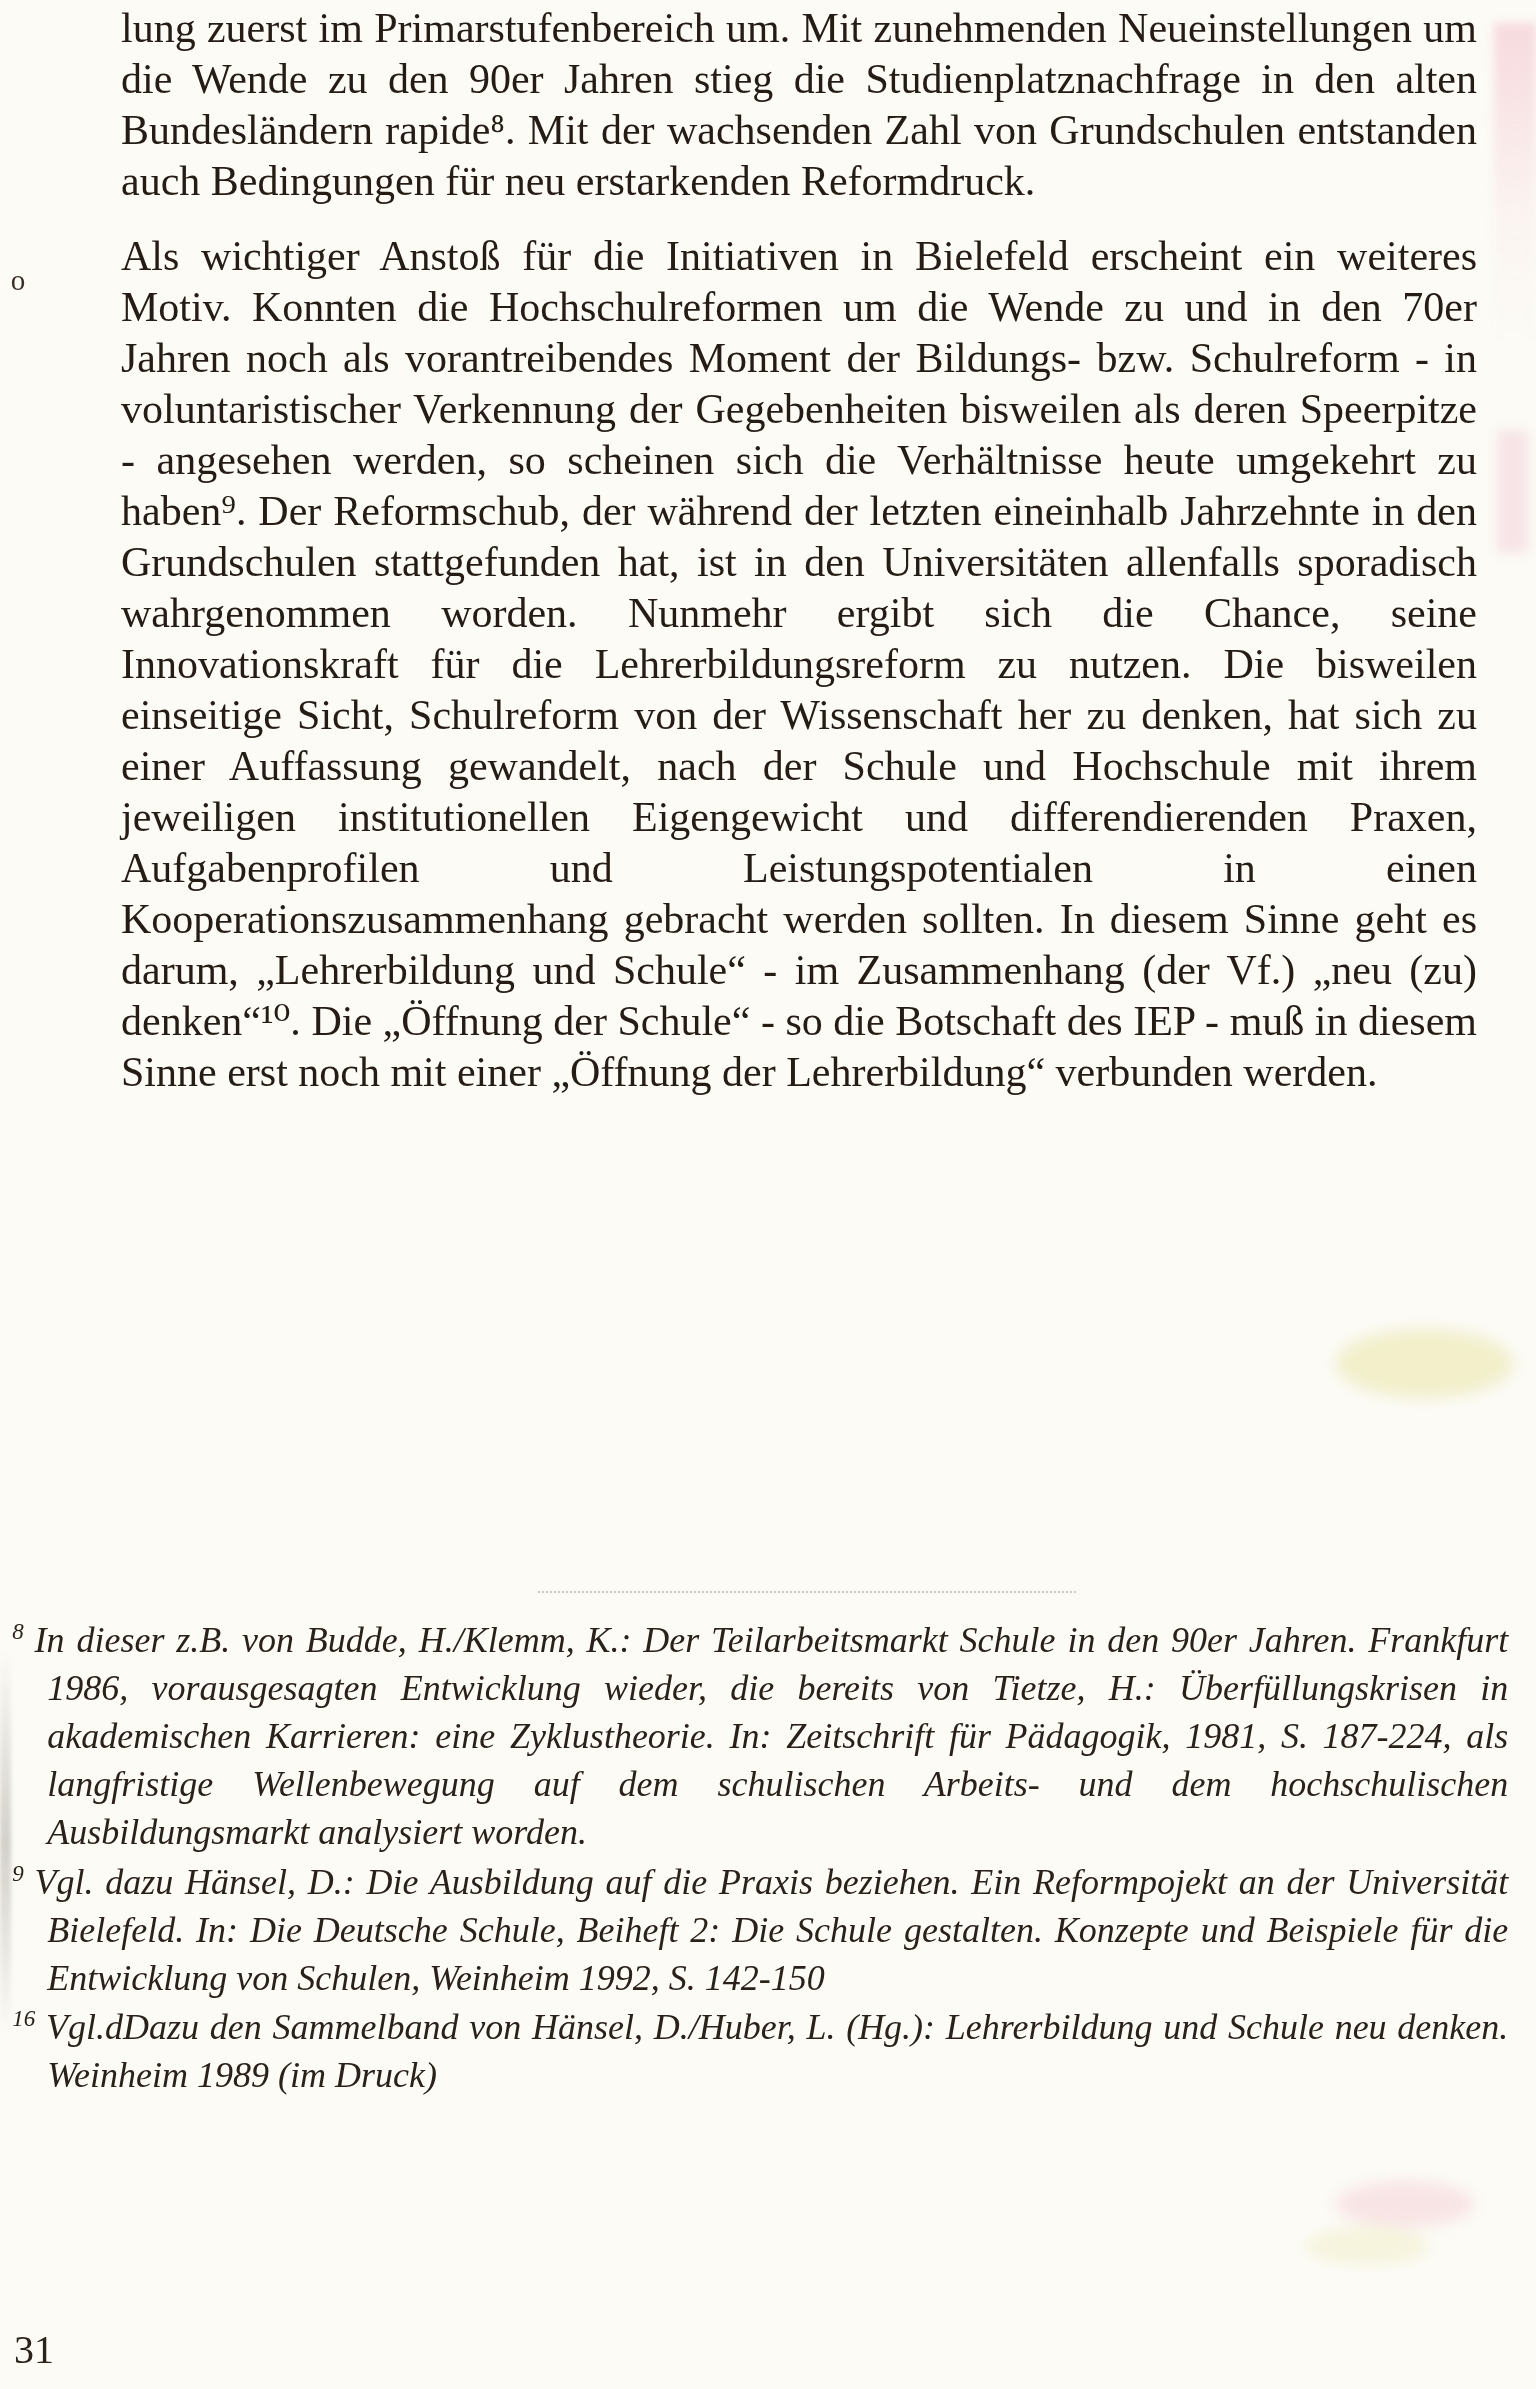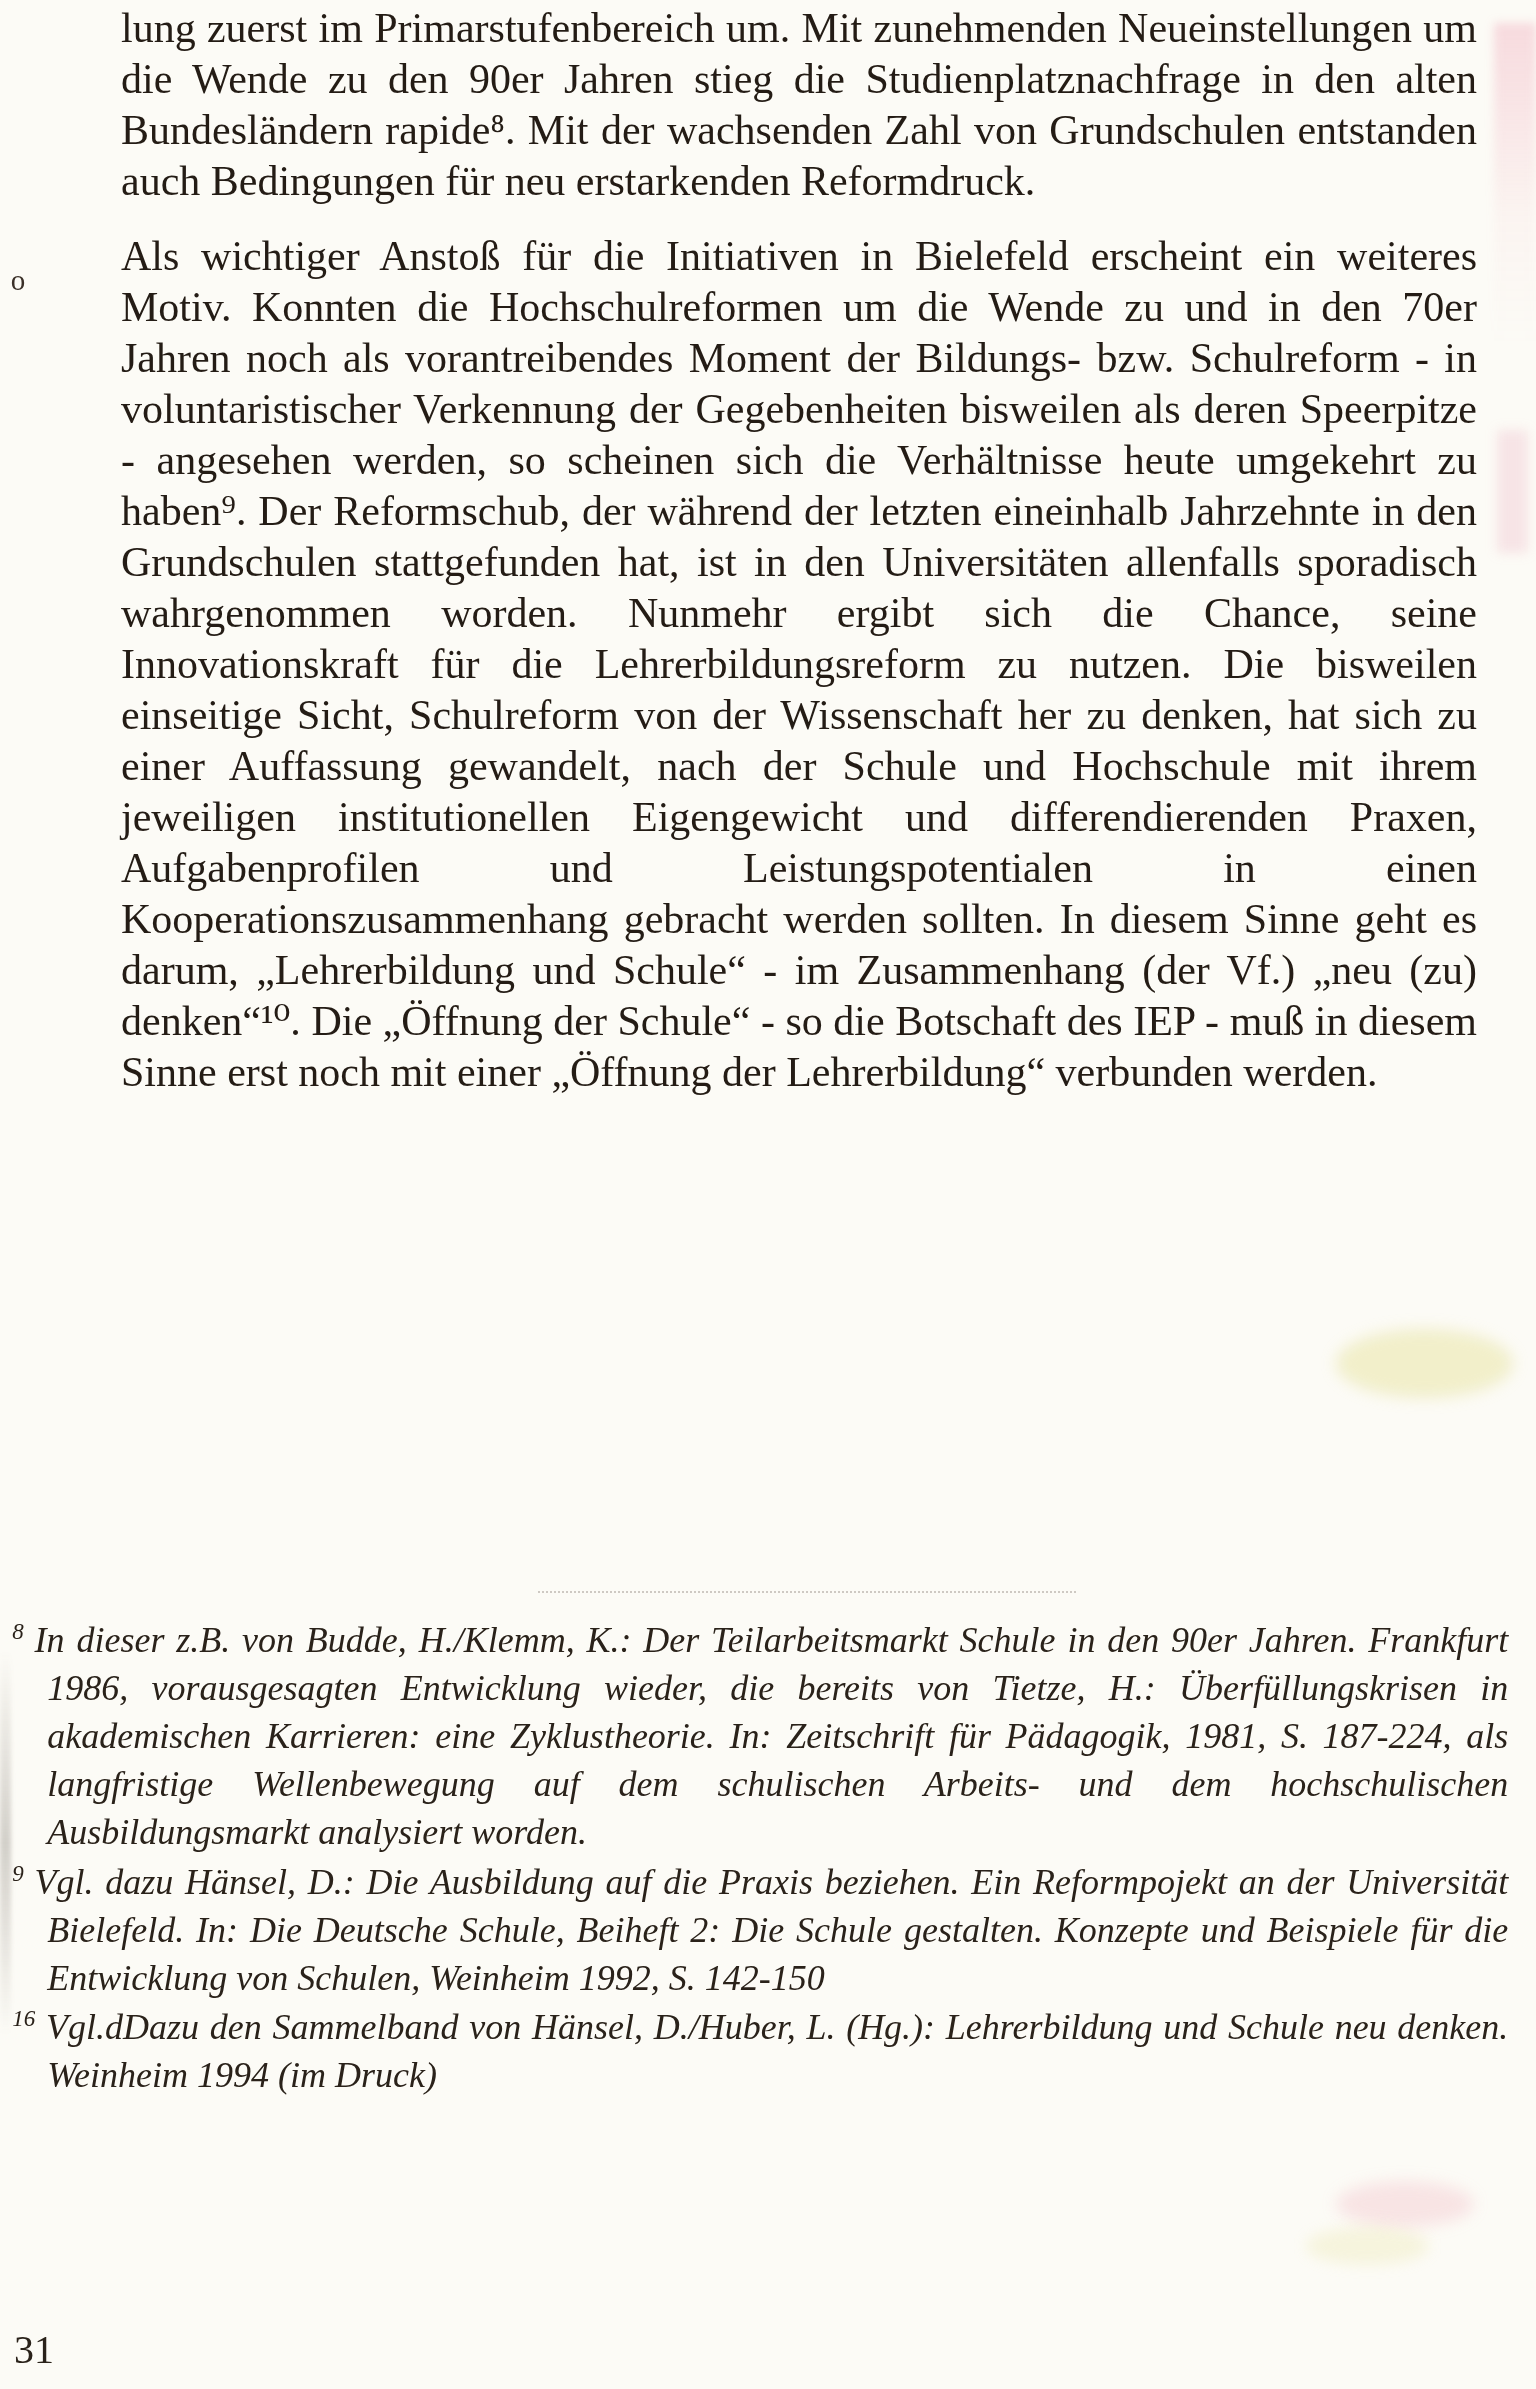--- a/index.html
+++ b/index.html
@@ -137,20 +137,20 @@
   <div class="footnote-sep"></div>
 
   <div class="footnotes">
     <p class="footnote">
       <sup>8</sup><span>In dieser z.B. von Budde, H./Klemm, K.: Der Teilarbeitsmarkt Schule in den 90er Jahren. Frankfurt 1986, vorausgesagten Entwicklung wieder, die bereits von Tietze, H.: Überfüllungskrisen in akademischen Karrieren: eine Zyklustheorie. In: Zeitschrift für Pädagogik, 1981, S. 187-224, als langfristige Wellenbewegung auf dem schulischen Arbeits- und dem hochschulischen Ausbildungsmarkt analysiert worden.</span>
     </p>
     <p class="footnote">
       <sup>9</sup><span>Vgl. dazu Hänsel, D.: Die Ausbildung auf die Praxis beziehen. Ein Reformpojekt an der Universität Bielefeld. In: Die Deutsche Schule, Beiheft 2: Die Schule gestalten. Konzepte und Beispiele für die Entwicklung von Schulen, Weinheim 1992, S. 142-150</span>
     </p>
     <p class="footnote">
-      <sup>16</sup><span>Vgl.dDazu den Sammelband von Hänsel, D./Huber, L. (Hg.): Lehrerbildung und Schule neu denken. Weinheim 1994 (im Druck)</span>
+      <sup>16</sup><span>Vgl.dDazu den Sammelband von Hänsel, D./Huber, L. (Hg.): Lehrerbildung und Schule neu denken. Weinheim 1989 (im Druck)</span>
     </p>
   </div>
 
   <div class="page-number">31</div>
 
 </div>
 
 
 </body></html>

